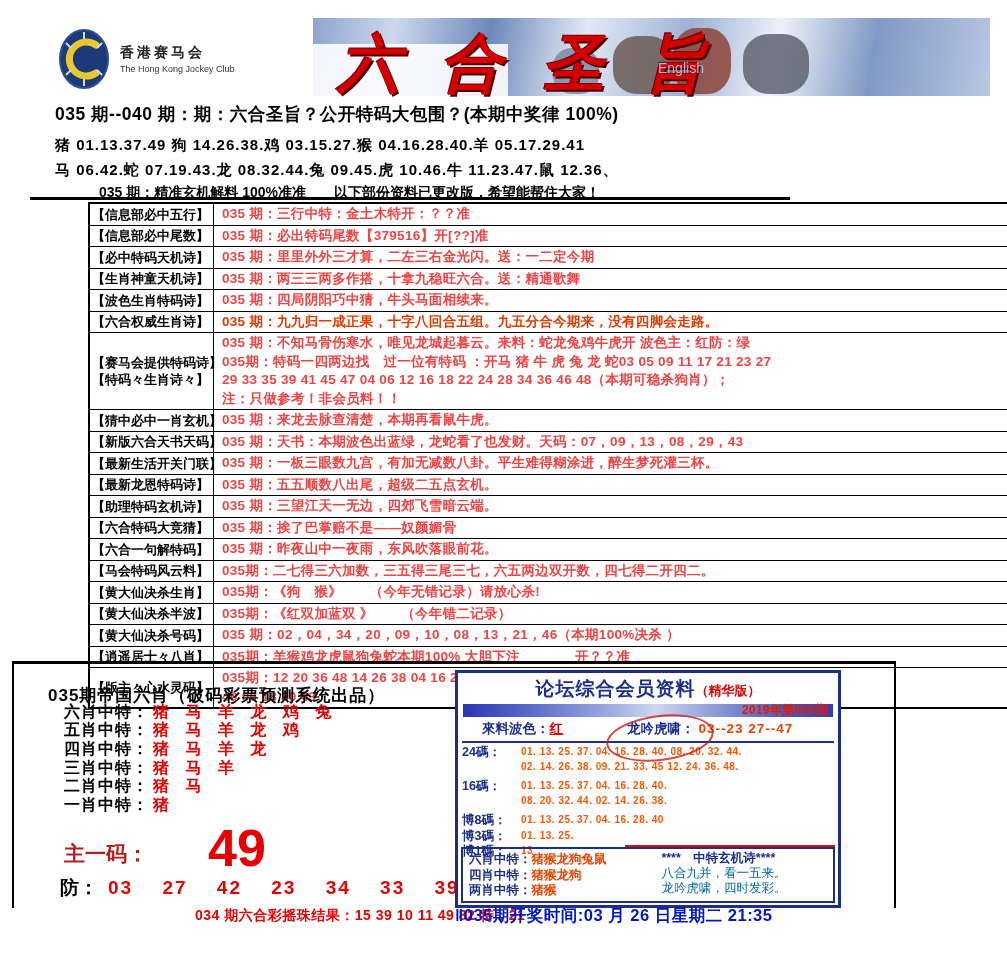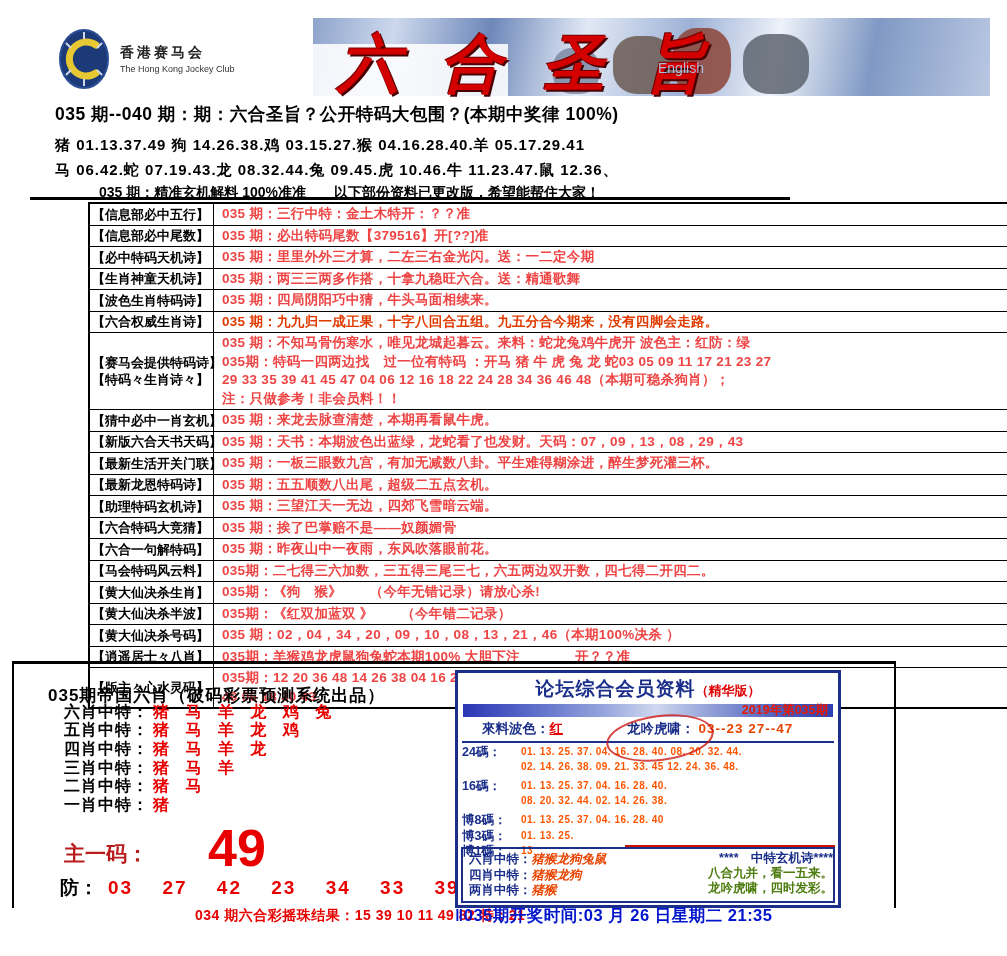--- a/index.html
+++ b/index.html
@@ -86,24 +86,24 @@
   .code-label{flex:0 0 56px;text-align:left;font-size:12.5px;font-weight:bold;color:#1b2f8a;line-height:14.5px;white-space:nowrap;}
   .code-lines{margin-left:3px;}
   .code-lines div{font-size:10px;font-weight:bold;color:#ff5500;line-height:14.5px;letter-spacing:.5px;white-space:nowrap;}
   #red-stamp{position:absolute;left:148px;top:42px;width:104px;height:42px;border:2.5px solid rgba(205,25,20,.8);
     border-radius:50%;transform:rotate(-7deg);}
   #inner-box{position:absolute;left:3px;right:3px;bottom:2px;height:52px;border:2px solid #1b2f8a;display:flex;}
   #inner-box-redline{position:absolute;right:-2px;top:-4px;width:210px;height:2px;background:#cc1100;}
   #inner-zodiac{flex:0 0 52%;padding:3px 0 0 6px;}
   .iz-row{display:flex;line-height:15.5px;}
   .iz-label{font-size:12.5px;font-weight:bold;color:#1b2f8a;white-space:nowrap;}
-  .iz-value{font-size:12.5px;font-weight:bold;color:#e84400;white-space:nowrap;font-style:italic;}
-  #inner-poem{flex:1;text-align:right;padding-top:2px;}
+  .iz-value{font-size:12.5px;font-weight:bold;color:#e84400;white-space:nowrap;}
+  #inner-poem{flex:1;text-align:left;padding-top:2px;}
   #poem-title{font-size:12.5px;font-weight:bold;color:#1b2f8a;line-height:15px;}
-  .poem-line{font-size:12.5px;font-weight:bold;color:#4d7c0f;line-height:15px;}
+  .poem-line{font-size:12.5px;font-weight:normal;color:#0369a1;line-height:15px;}
 
   
   #prev-result{left:195px;top:907px;font-size:14px;font-weight:bold;color:#e80000;letter-spacing:.5px;white-space:nowrap;}
   #next-draw{left:455px;top:905px;font-size:16.5px;font-weight:bold;color:#0014cc;letter-spacing:.5px;white-space:nowrap;}
 </style>
 </head>
 <body>
 
 <div class="abs" id="logo-wrap">
   <svg id="logo-svg" viewBox="0 0 52 60">

